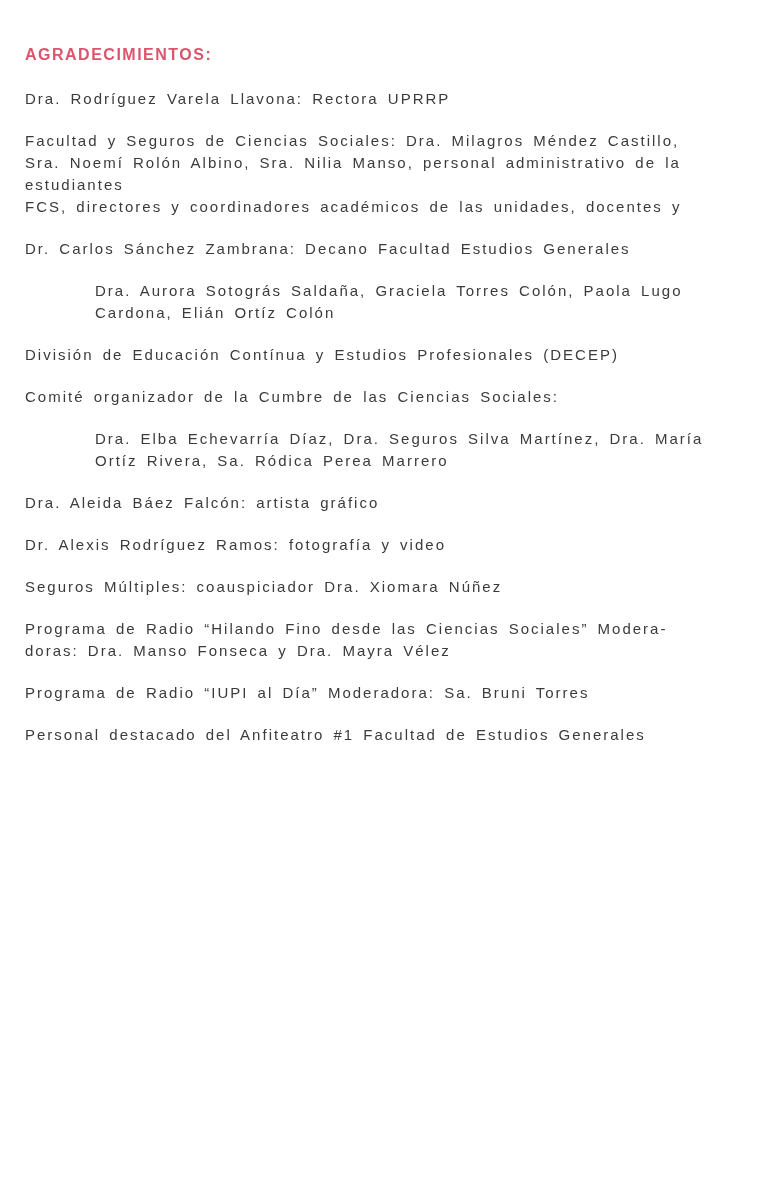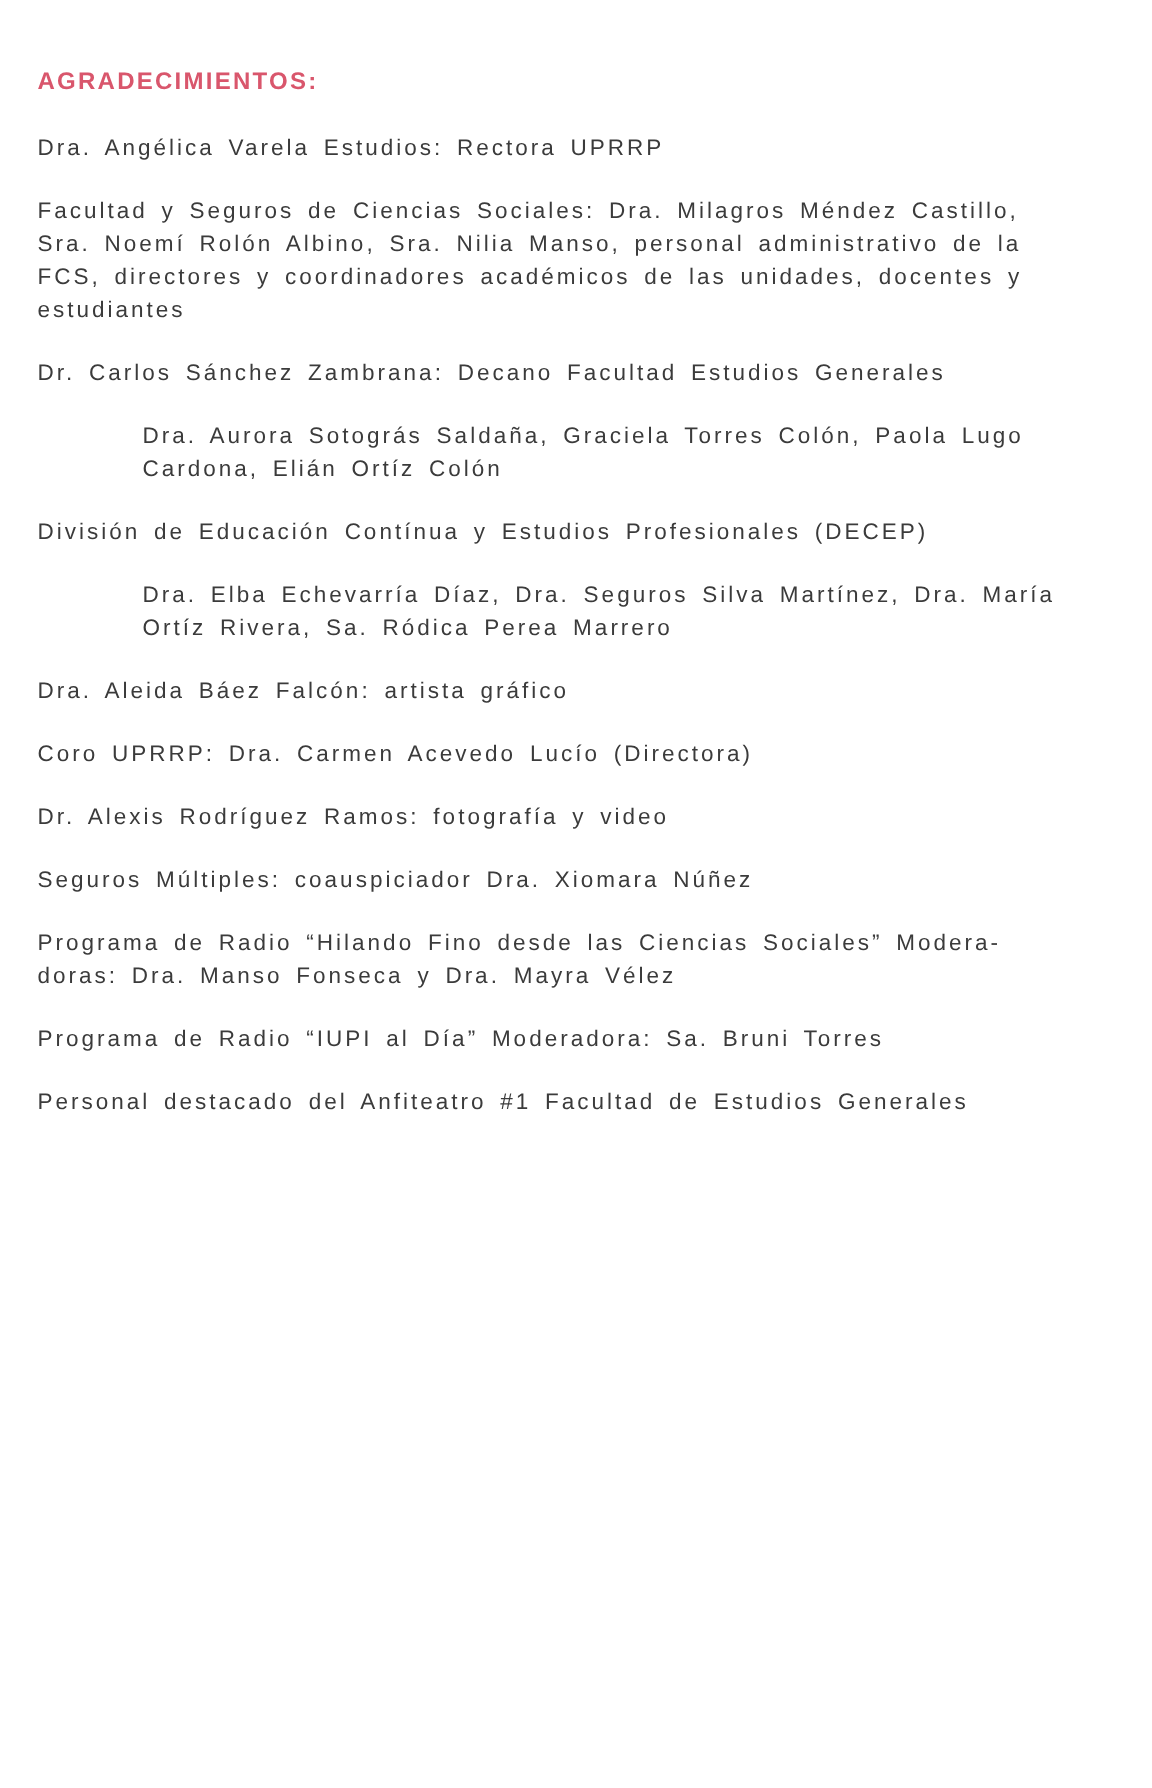--- a/index.html
+++ b/index.html
@@ -41,56 +41,56 @@
   }
 </style>
 </head>
 <body>
 
 <div class="page">
 
   <h1 class="title">AGRADECIMIENTOS:</h1>
 
   <div class="para">
-    <div class="line">Dra. Angélica Varela Estudios: Rectora UPRRP</div>
+    <div class="line">Dra. Rodríguez Varela Llavona: Rectora UPRRP</div>
   </div>
 
   <div class="para">
     <div class="line">Facultad y Seguros de Ciencias Sociales: Dra. Milagros Méndez Castillo,</div>
     <div class="line">Sra. Noemí Rolón Albino, Sra. Nilia Manso, personal administrativo de la</div>
+    <div class="line">estudiantes</div>
     <div class="line">FCS, directores y coordinadores académicos de las unidades, docentes y</div>
-    <div class="line">estudiantes</div>
   </div>
 
   <div class="para">
     <div class="line">Dr. Carlos Sánchez Zambrana: Decano Facultad Estudios Generales</div>
   </div>
 
   <div class="para indent">
     <div class="line">Dra. Aurora Sotográs Saldaña, Graciela Torres Colón, Paola Lugo</div>
     <div class="line">Cardona, Elián Ortíz Colón</div>
   </div>
 
   <div class="para">
     <div class="line">División de Educación Contínua y Estudios Profesionales (DECEP)</div>
   </div>
 
+  <div class="para">
+    <div class="line">Comité organizador de la Cumbre de las Ciencias Sociales:</div>
+  </div>
 
   <div class="para indent">
     <div class="line">Dra. Elba Echevarría Díaz, Dra. Seguros Silva Martínez, Dra. María</div>
     <div class="line">Ortíz Rivera, Sa. Ródica Perea Marrero</div>
   </div>
 
   <div class="para">
     <div class="line">Dra. Aleida Báez Falcón: artista gráfico</div>
   </div>
 
-  <div class="para">
-    <div class="line">Coro UPRRP: Dra. Carmen Acevedo Lucío (Directora)</div>
-  </div>
 
   <div class="para">
     <div class="line">Dr. Alexis Rodríguez Ramos: fotografía y video</div>
   </div>
 
   <div class="para">
     <div class="line">Seguros Múltiples: coauspiciador Dra. Xiomara Núñez</div>
   </div>
 
   <div class="para">

